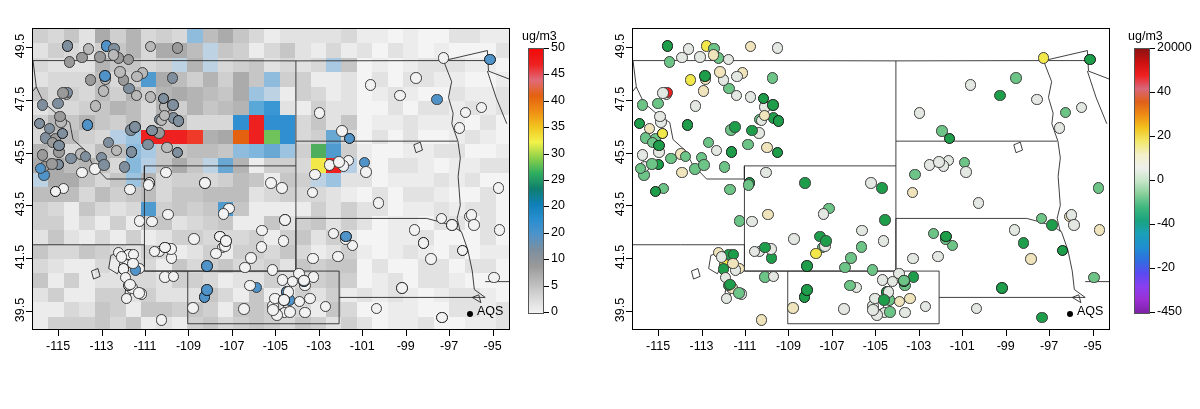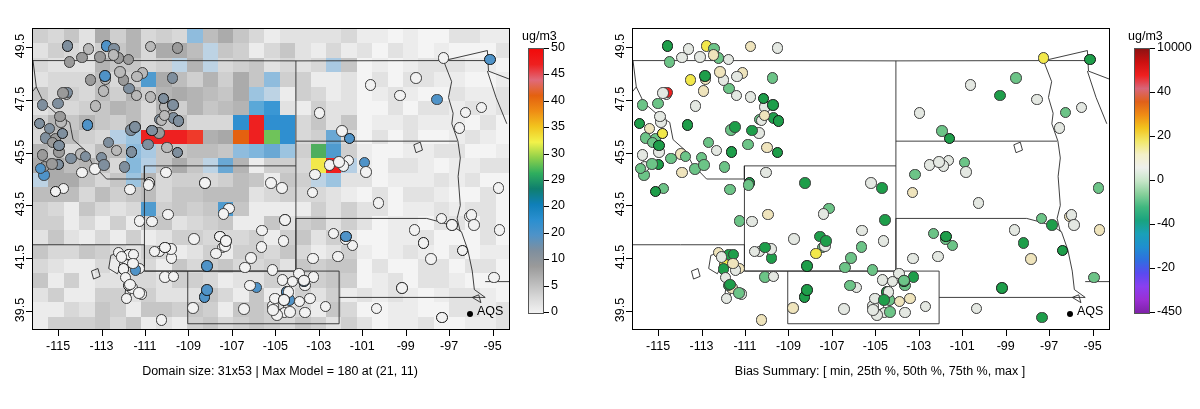--- a/index.html
+++ b/index.html
@@ -964,21 +964,20 @@
         <div class="ylab" style="left: 0px; top: 91.5263px;">47.5</div>
         <div class="tick ytick" style="left: 26px; top: 152.509px;"></div>
         <div class="ylab" style="left: 0px; top: 144.509px;">45.5</div>
         <div class="tick ytick" style="left: 26px; top: 205.491px;"></div>
         <div class="ylab" style="left: 0px; top: 197.491px;">43.5</div>
         <div class="tick ytick" style="left: 26px; top: 258.474px;"></div>
         <div class="ylab" style="left: 0px; top: 250.474px;">41.5</div>
         <div class="tick ytick" style="left: 26px; top: 311.456px;"></div>
         <div class="ylab" style="left: 0px; top: 303.456px;">39.5</div>
       </div>
-    <div class="caption" style="top:364px;">Domain size: 31x53 | Max Model = 180 at (21, 11)</div>
     <div class="cb-wrap" style="left:0;top:0;width:600px;height:409px;">
       <div class="cb-title" style="left:522px;top:29px;">ug/m3</div>
       <div class="cb-bar" id="cb-left" style="left: 528px; top: 48px; height: 264px; background: linear-gradient(to top, rgb(242, 242, 242), rgb(216, 216, 216), rgb(185, 185, 185), rgb(154, 154, 154), rgb(127, 143, 158), rgb(79, 147, 200), rgb(42, 143, 208), rgb(15, 127, 184), rgb(15, 127, 110), rgb(47, 174, 94), rgb(143, 208, 74), rgb(242, 242, 74), rgb(242, 196, 30), rgb(239, 140, 20), rgb(228, 97, 15), rgb(224, 106, 122), rgb(238, 32, 32), rgb(242, 10, 10));"></div>
       <div id="cbticks-left">
           <div class="cb-tick" style="left: 544px; top: 48px;"></div>
           <div class="cb-lab" style="left: 551px; top: 40px;">50</div>
           <div class="cb-tick" style="left: 544px; top: 74.4px;"></div>
           <div class="cb-lab" style="left: 551px; top: 66.4px;">45</div>
           <div class="cb-tick" style="left: 544px; top: 100.8px;"></div>
           <div class="cb-lab" style="left: 551px; top: 92.8px;">40</div>
@@ -1265,27 +1264,26 @@
         <div class="ylab" style="left: 0px; top: 91.5263px;">47.5</div>
         <div class="tick ytick" style="left: 26px; top: 152.509px;"></div>
         <div class="ylab" style="left: 0px; top: 144.509px;">45.5</div>
         <div class="tick ytick" style="left: 26px; top: 205.491px;"></div>
         <div class="ylab" style="left: 0px; top: 197.491px;">43.5</div>
         <div class="tick ytick" style="left: 26px; top: 258.474px;"></div>
         <div class="ylab" style="left: 0px; top: 250.474px;">41.5</div>
         <div class="tick ytick" style="left: 26px; top: 311.456px;"></div>
         <div class="ylab" style="left: 0px; top: 303.456px;">39.5</div>
       </div>
-    <div class="caption" style="top:364px;">Bias Summary: [ min, 25th %, 50th %, 75th %, max ]</div>
     <div class="cb-wrap" style="left:0;top:0;width:600px;height:409px;">
       <div class="cb-title" style="left:528px;top:29px;">ug/m3</div>
       <div class="cb-bar" id="cb-right" style="left: 534px; top: 48px; height: 264px; background: linear-gradient(to top, rgb(126, 34, 168), rgb(154, 47, 212), rgb(138, 63, 240), rgb(90, 74, 240), rgb(47, 111, 224), rgb(31, 143, 208), rgb(26, 160, 184), rgb(25, 163, 127), rgb(63, 183, 127), rgb(134, 207, 154), rgb(198, 230, 200), rgb(238, 240, 236), rgb(244, 240, 200), rgb(242, 232, 106), rgb(242, 196, 30), rgb(239, 140, 20), rgb(224, 96, 26), rgb(216, 102, 122), rgb(239, 32, 32), rgb(204, 16, 16), rgb(142, 18, 18));"></div>
       <div id="cbticks-right">
           <div class="cb-tick" style="left: 550px; top: 48px;"></div>
-          <div class="cb-lab" style="left: 557px; top: 40px;">10000</div>
+          <div class="cb-lab" style="left: 557px; top: 40px;">20000</div>
           <div class="cb-tick" style="left: 550px; top: 92px;"></div>
           <div class="cb-lab" style="left: 557px; top: 84px;">40</div>
           <div class="cb-tick" style="left: 550px; top: 136px;"></div>
           <div class="cb-lab" style="left: 557px; top: 128px;">20</div>
           <div class="cb-tick" style="left: 550px; top: 180px;"></div>
           <div class="cb-lab" style="left: 557px; top: 172px;">0</div>
           <div class="cb-tick" style="left: 550px; top: 224px;"></div>
           <div class="cb-lab" style="left: 557px; top: 216px;">-40</div>
           <div class="cb-tick" style="left: 550px; top: 268px;"></div>
           <div class="cb-lab" style="left: 557px; top: 260px;">-20</div>

